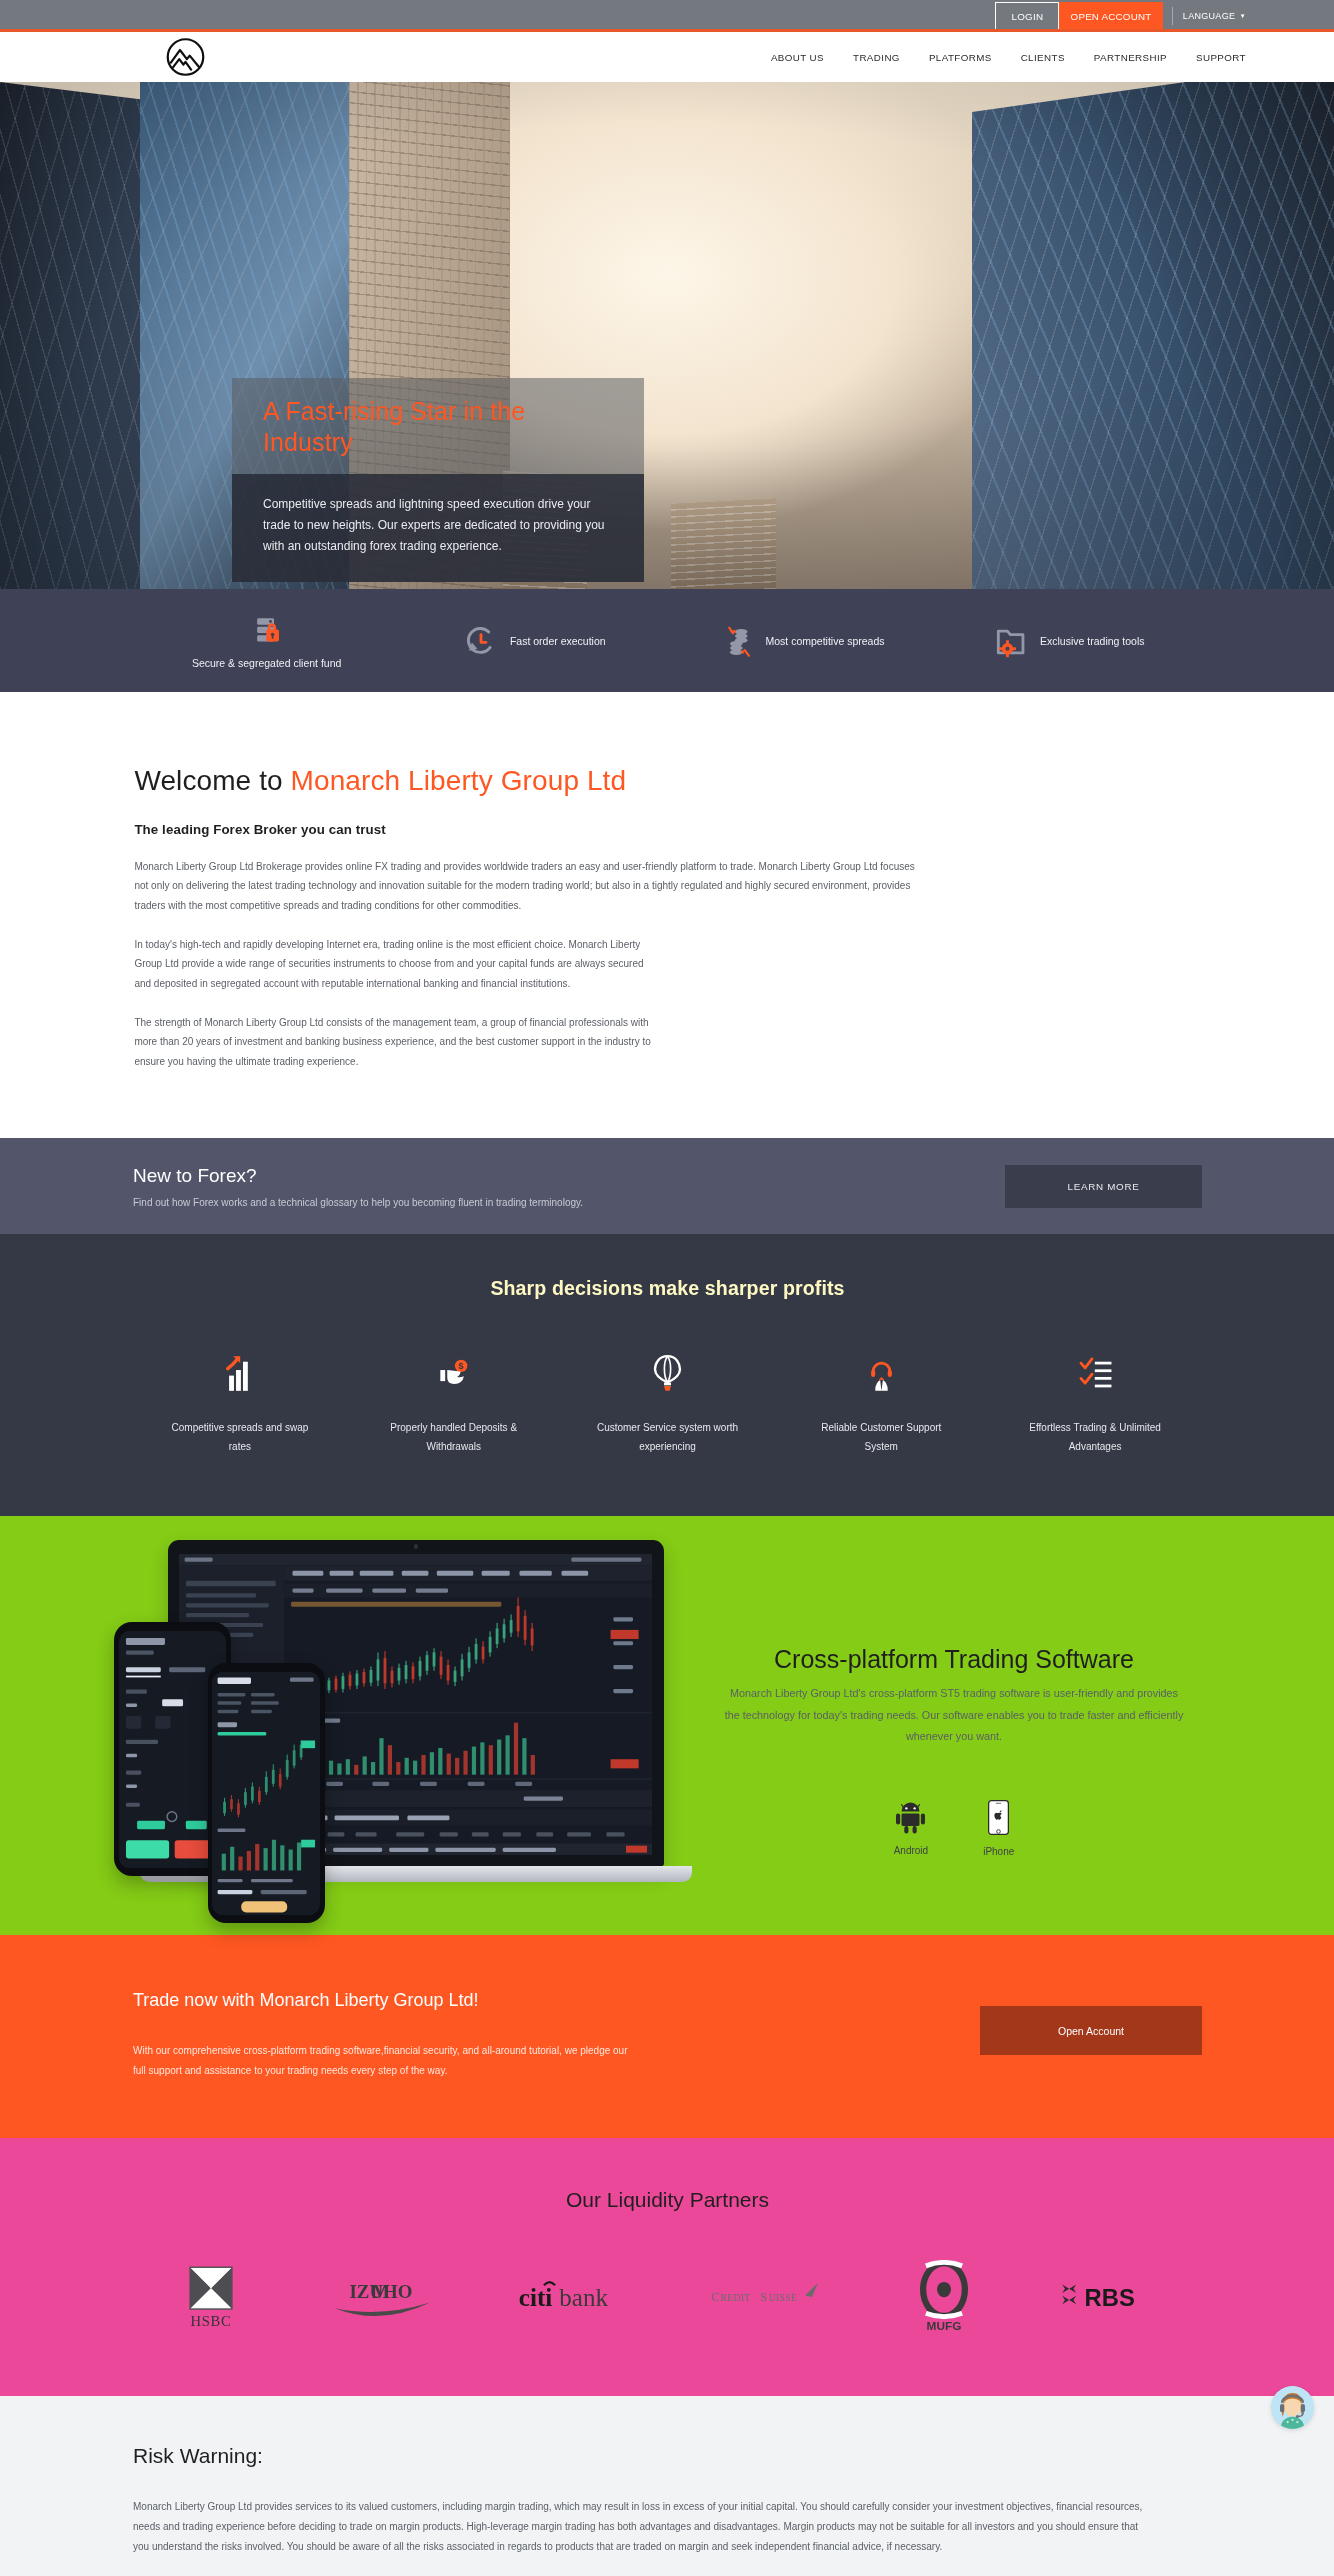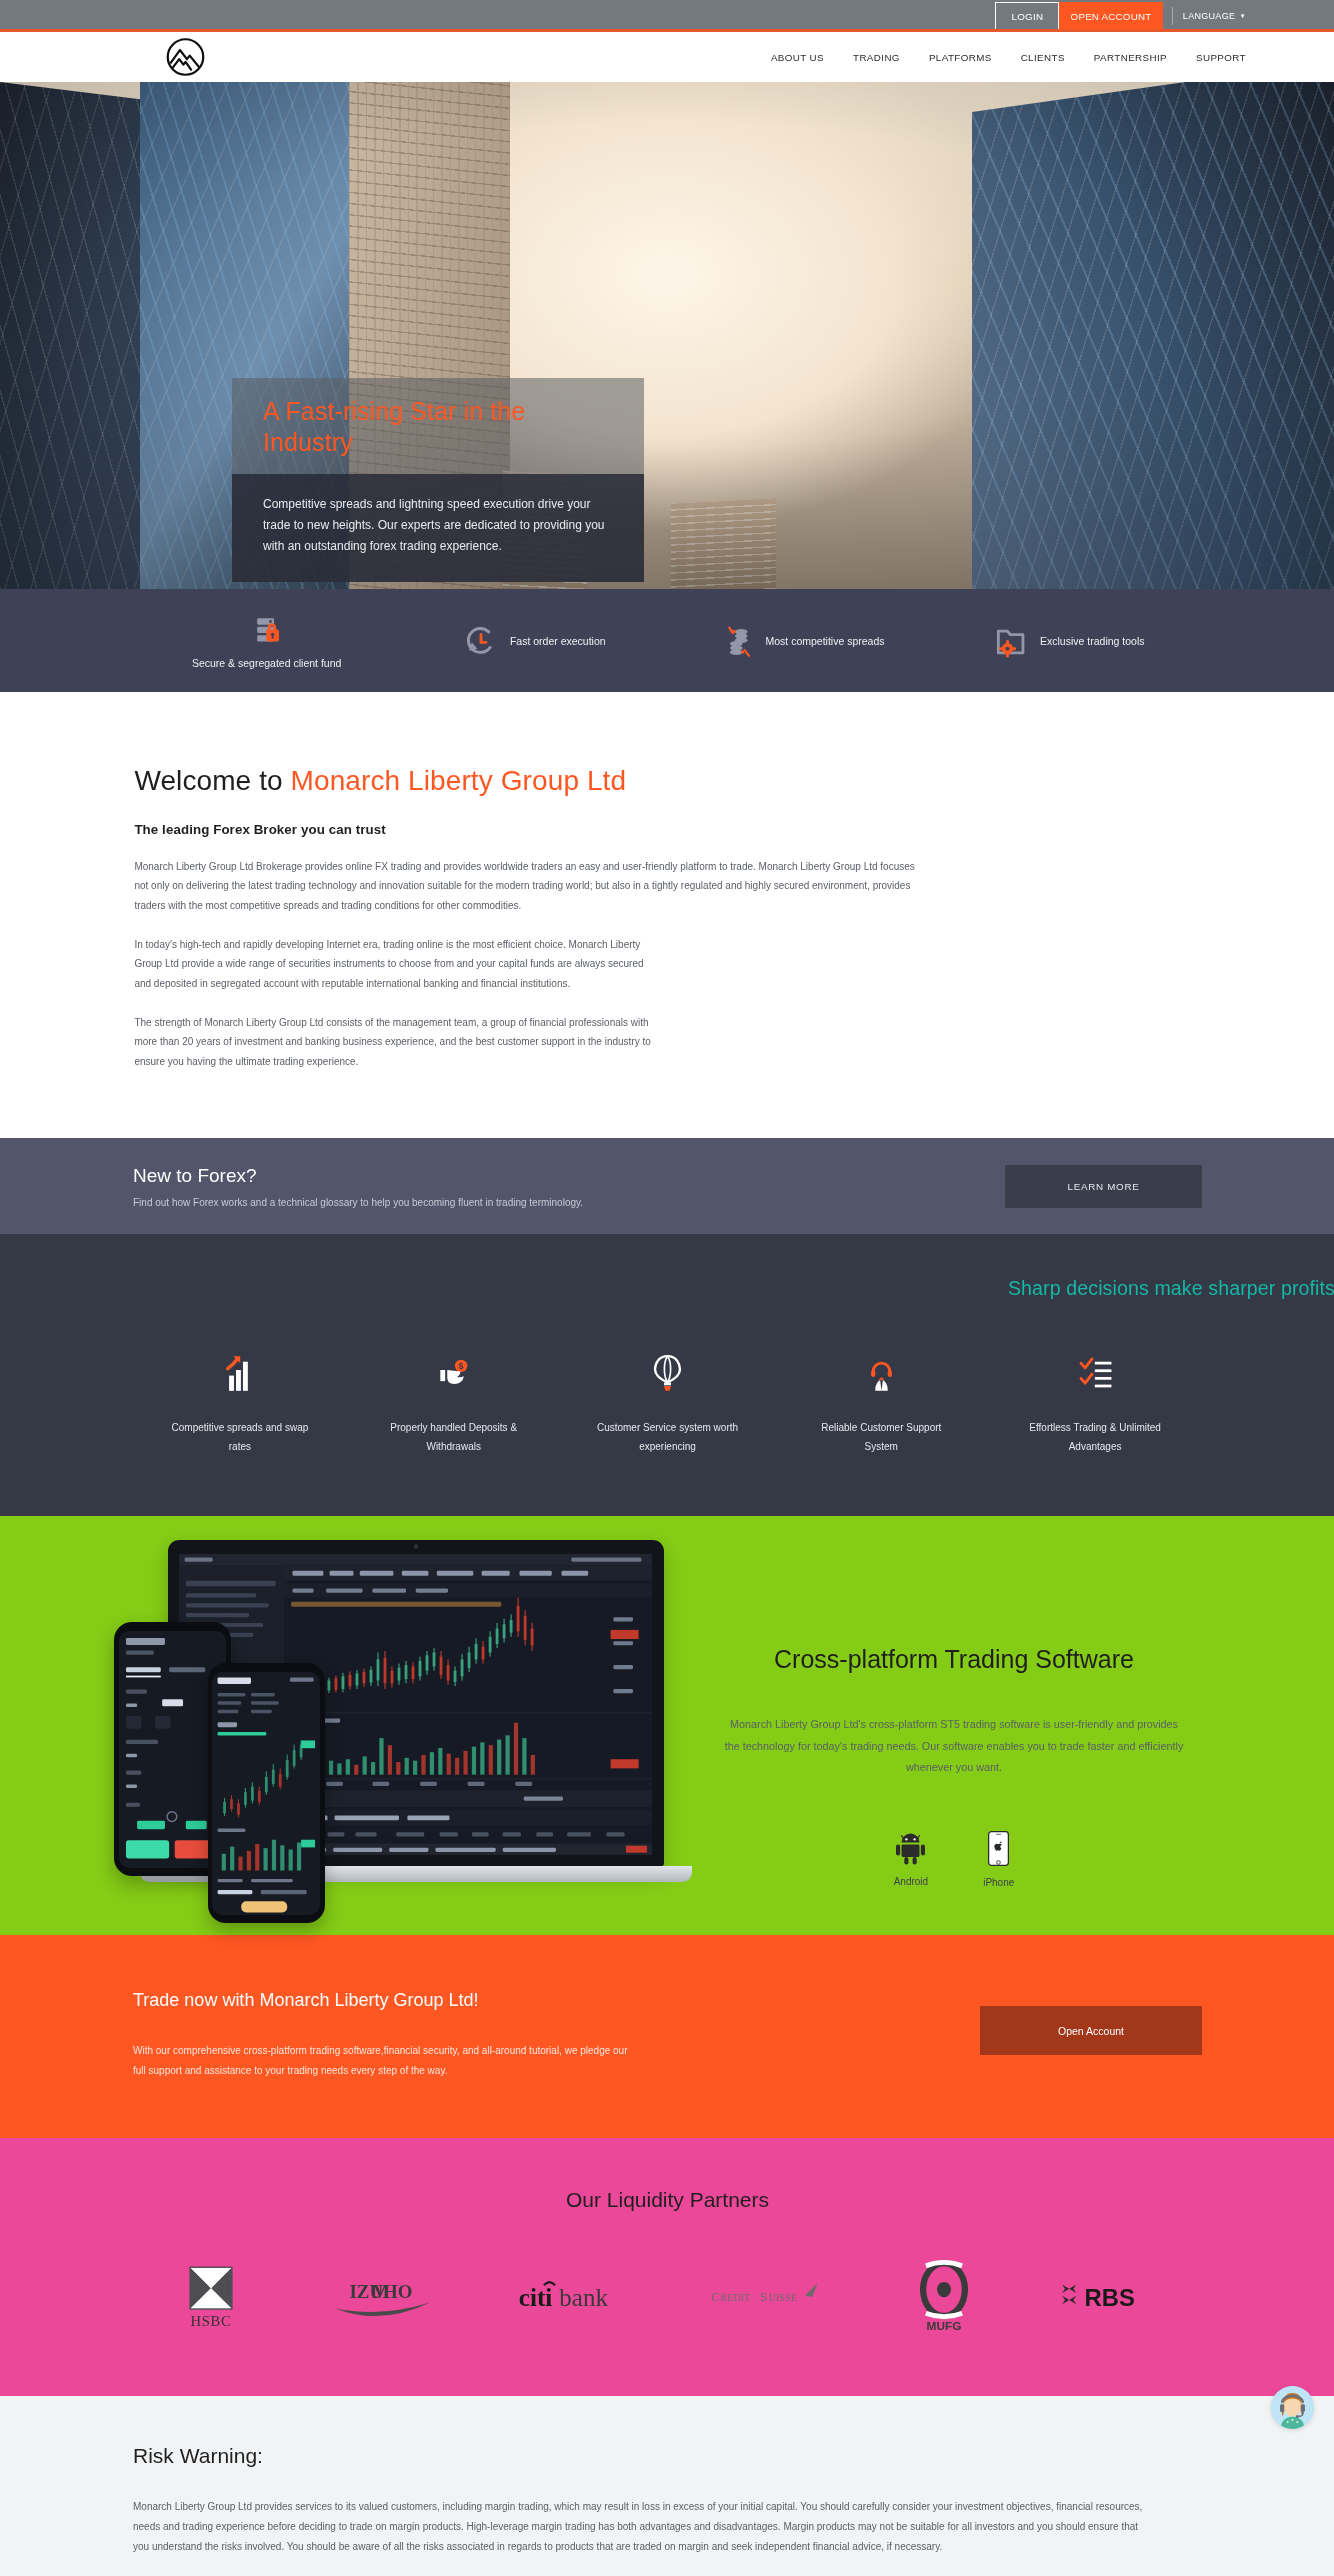--- a/index.html
+++ b/index.html
@@ -181,22 +181,22 @@
   .forex-sub { color:#c7cad4; font-size:10px; margin-top:9.8px; font-weight:300; }
   .btn-learn {
     background:#3a3d4c; color:#e8eaf0; border:none;
     width:197px; height:43px; font-size:9.8px; letter-spacing:0.7px;
     cursor:pointer; font-family:"Liberation Sans",sans-serif;
   }
 
   
   .sharp { background:#353845; padding:43px 0 60px 0; }
   .sharp-h {
-    text-align:right; color:#14b8a6; font-size:19.6px;
-    font-weight:400; letter-spacing:0.1px;
+    text-align:center; color:#fef9c3; font-size:19.6px;
+    font-weight:700; letter-spacing:0.1px;
   }
   .sharp-grid {
     width:1069px; margin:52px auto 0 auto;
     display:flex; align-items:flex-start;
   }
   .sharp-item {
     flex:1; display:flex; flex-direction:column;
     align-items:center; padding:0 12.6px;
   }
   .sharp-ico { width:43px; height:43px; }
@@ -208,21 +208,21 @@
   
   .cross { background:#84cc16; padding:17px 0 25px 0; position:relative; }
   .cross-inner {
     width:1118px; margin:0 auto; display:flex;
     align-items:flex-start; position:relative; min-height:363px;
   }
   .devices { position:relative; width:573px; height:377px; flex:0 0 573px; }
   .cross-text { flex:1; padding-top:112px; text-align:center; }
   .cross-h { font-size:25px; font-weight:400; color:#1f1f1f; }
   .cross-p {
-    margin:40px auto 0 auto; max-width:461px;
+    margin:9px auto 0 auto; max-width:461px;
     font-size:10.8px; line-height:2.0; color:#5a5f66; font-weight:300;
   }
   .platforms { margin-top:52px; display:flex; justify-content:center; gap:55px; }
   .plat { display:flex; flex-direction:column; align-items:center; gap:11.2px; cursor:pointer; }
   .plat-label { font-size:10px; color:#3d4148; font-weight:300; }
 
   
   .laptop { position:absolute; left:59px; top:7px; width:496px; }
   .laptop-lid {
     width:496px; height:326px; background:#111419;

